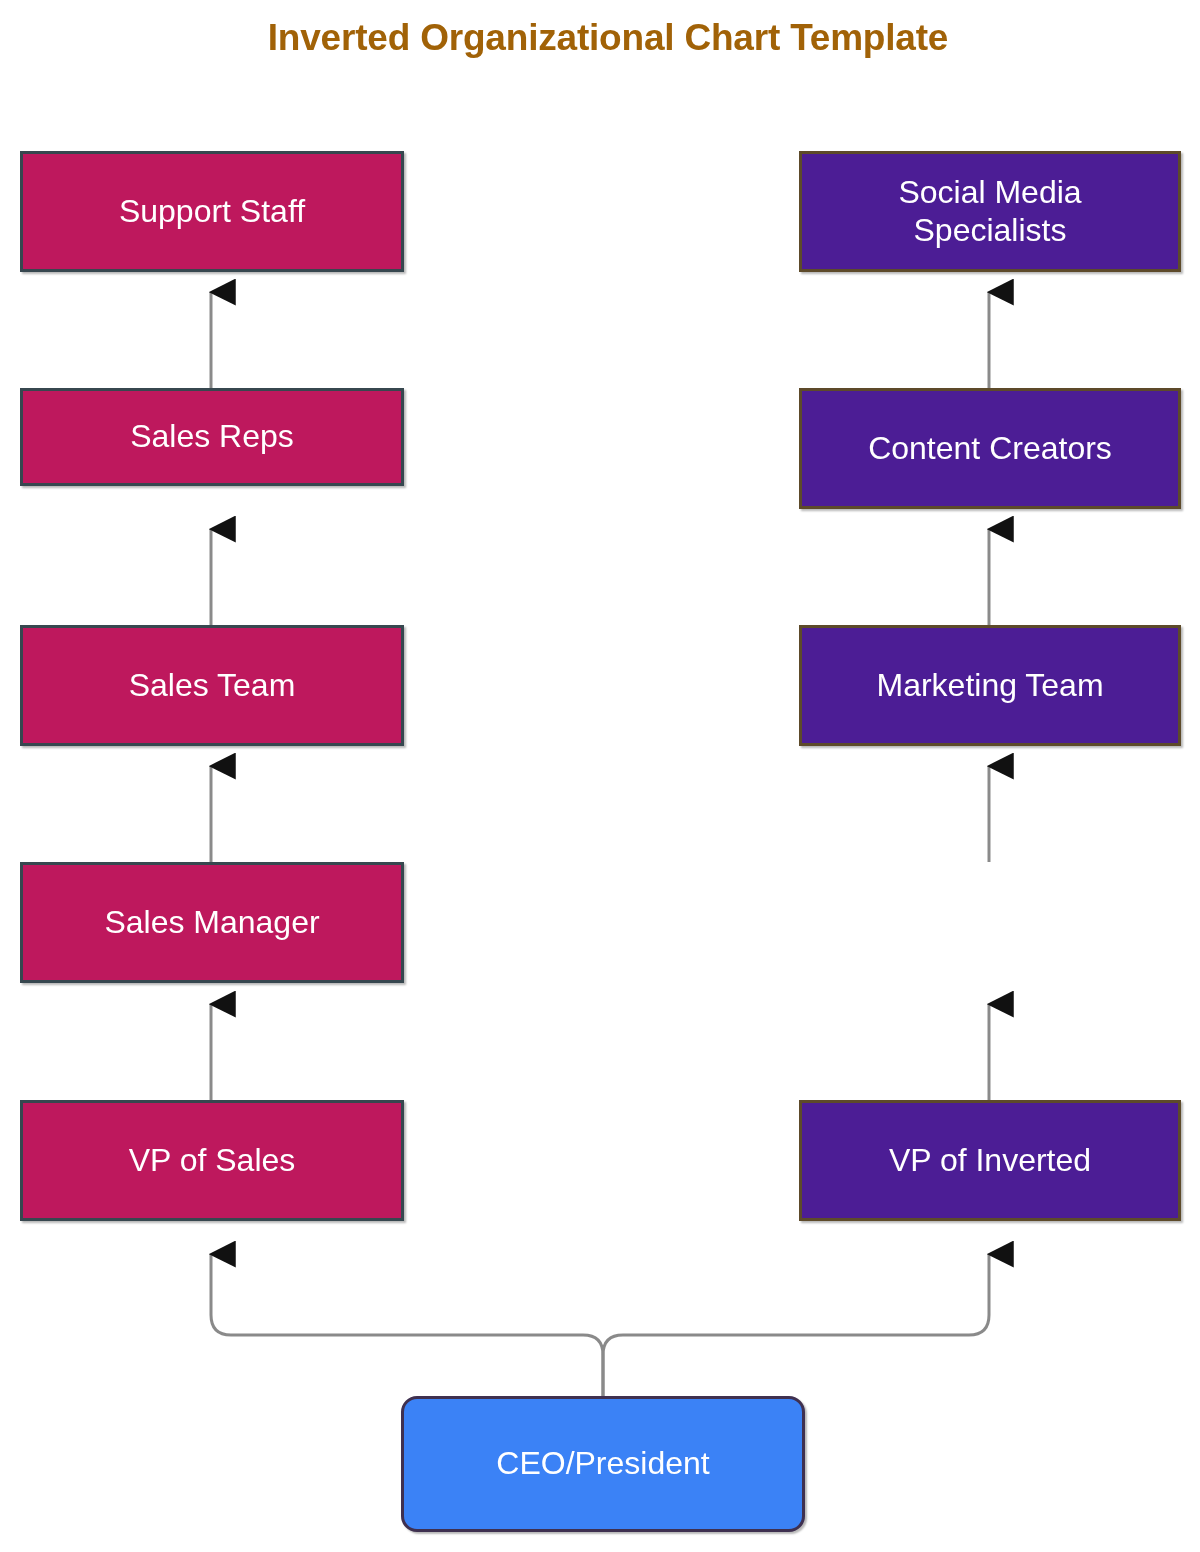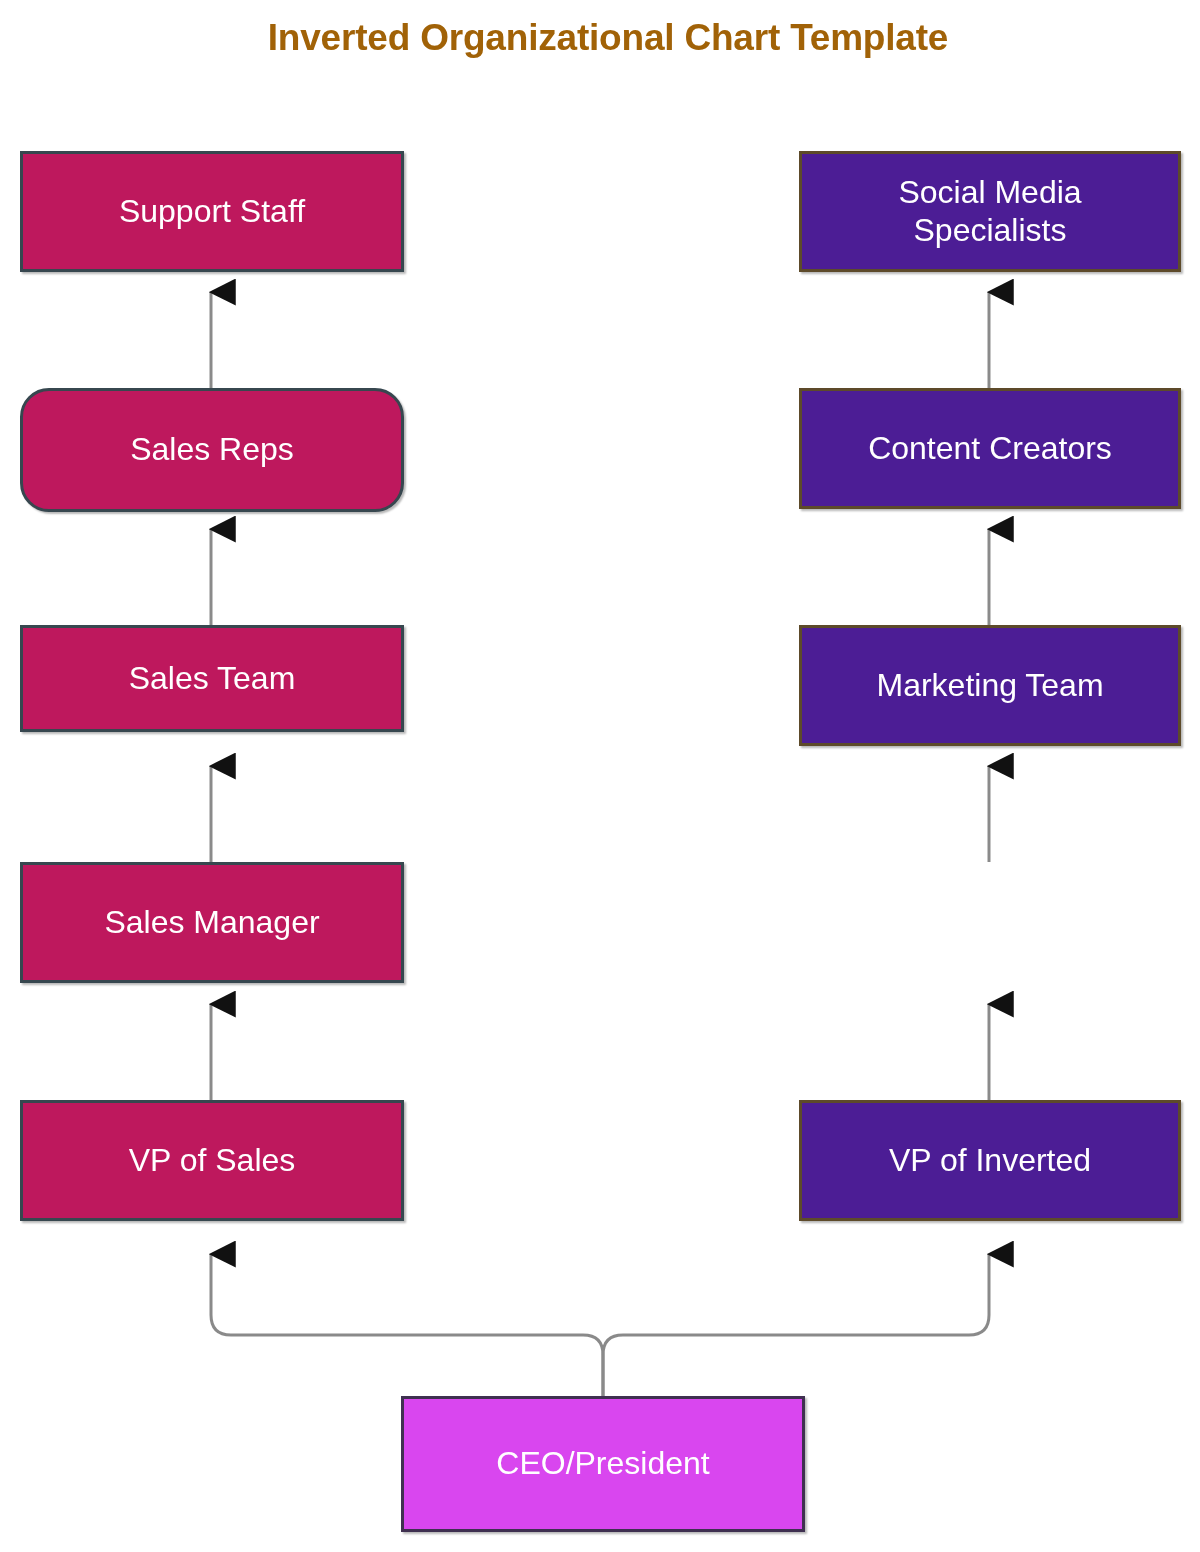--- a/index.html
+++ b/index.html
@@ -53,22 +53,23 @@
 
   .node.blue {
     background: #be185d;
     border-color: #37474f;
   }
   .node.orange {
     background: #4c1d95;
     border-color: #5d4a2a;
   }
   .node.purple {
-    background: #d946ef;
+    background: #3b82f6;
     border-color: #3f3050;
+    border-radius: 16px;
   }
 
   .node .label {
     display: block;
     width: 100%;
     white-space: pre-line;
   }
 
   svg.connectors {
     position: absolute;
@@ -113,25 +114,25 @@
     <g stroke="#8a8a8a" stroke-width="3" fill="none">
       <path d="M 603 1396 L 603 1355 Q 603 1335 583 1335 L 231 1335 Q 211 1335 211 1315 L 211 1254" marker-end="url(#arrowUpPlain)"></path>
       <path d="M 603 1396 L 603 1355 Q 603 1335 623 1335 L 969 1335 Q 989 1335 989 1315 L 989 1254" marker-end="url(#arrowUpPlain)"></path>
     </g>
   </svg>
 
   <div class="node blue" style="left:20px; top:151px; width:384px; height:121px;">
     <span class="label">Support Staff</span>
   </div>
 
-  <div class="node blue" style="left:20px; top:388px; width:384px; height:124px;border-radius:29px;">
+  <div class="node blue" style="left:20px; top:388px; width:384px; height:98px;">
     <span class="label">Sales Reps</span>
   </div>
 
-  <div class="node blue" style="left:20px; top:625px; width:384px; height:107px;">
+  <div class="node blue" style="left:20px; top:625px; width:384px; height:121px;">
     <span class="label">Sales Team</span>
   </div>
 
   <div class="node blue" style="left:20px; top:862px; width:384px; height:121px;">
     <span class="label">Sales Manager</span>
   </div>
 
   <div class="node blue" style="left:20px; top:1100px; width:384px; height:121px;">
     <span class="label">VP of Sales</span>
   </div>

